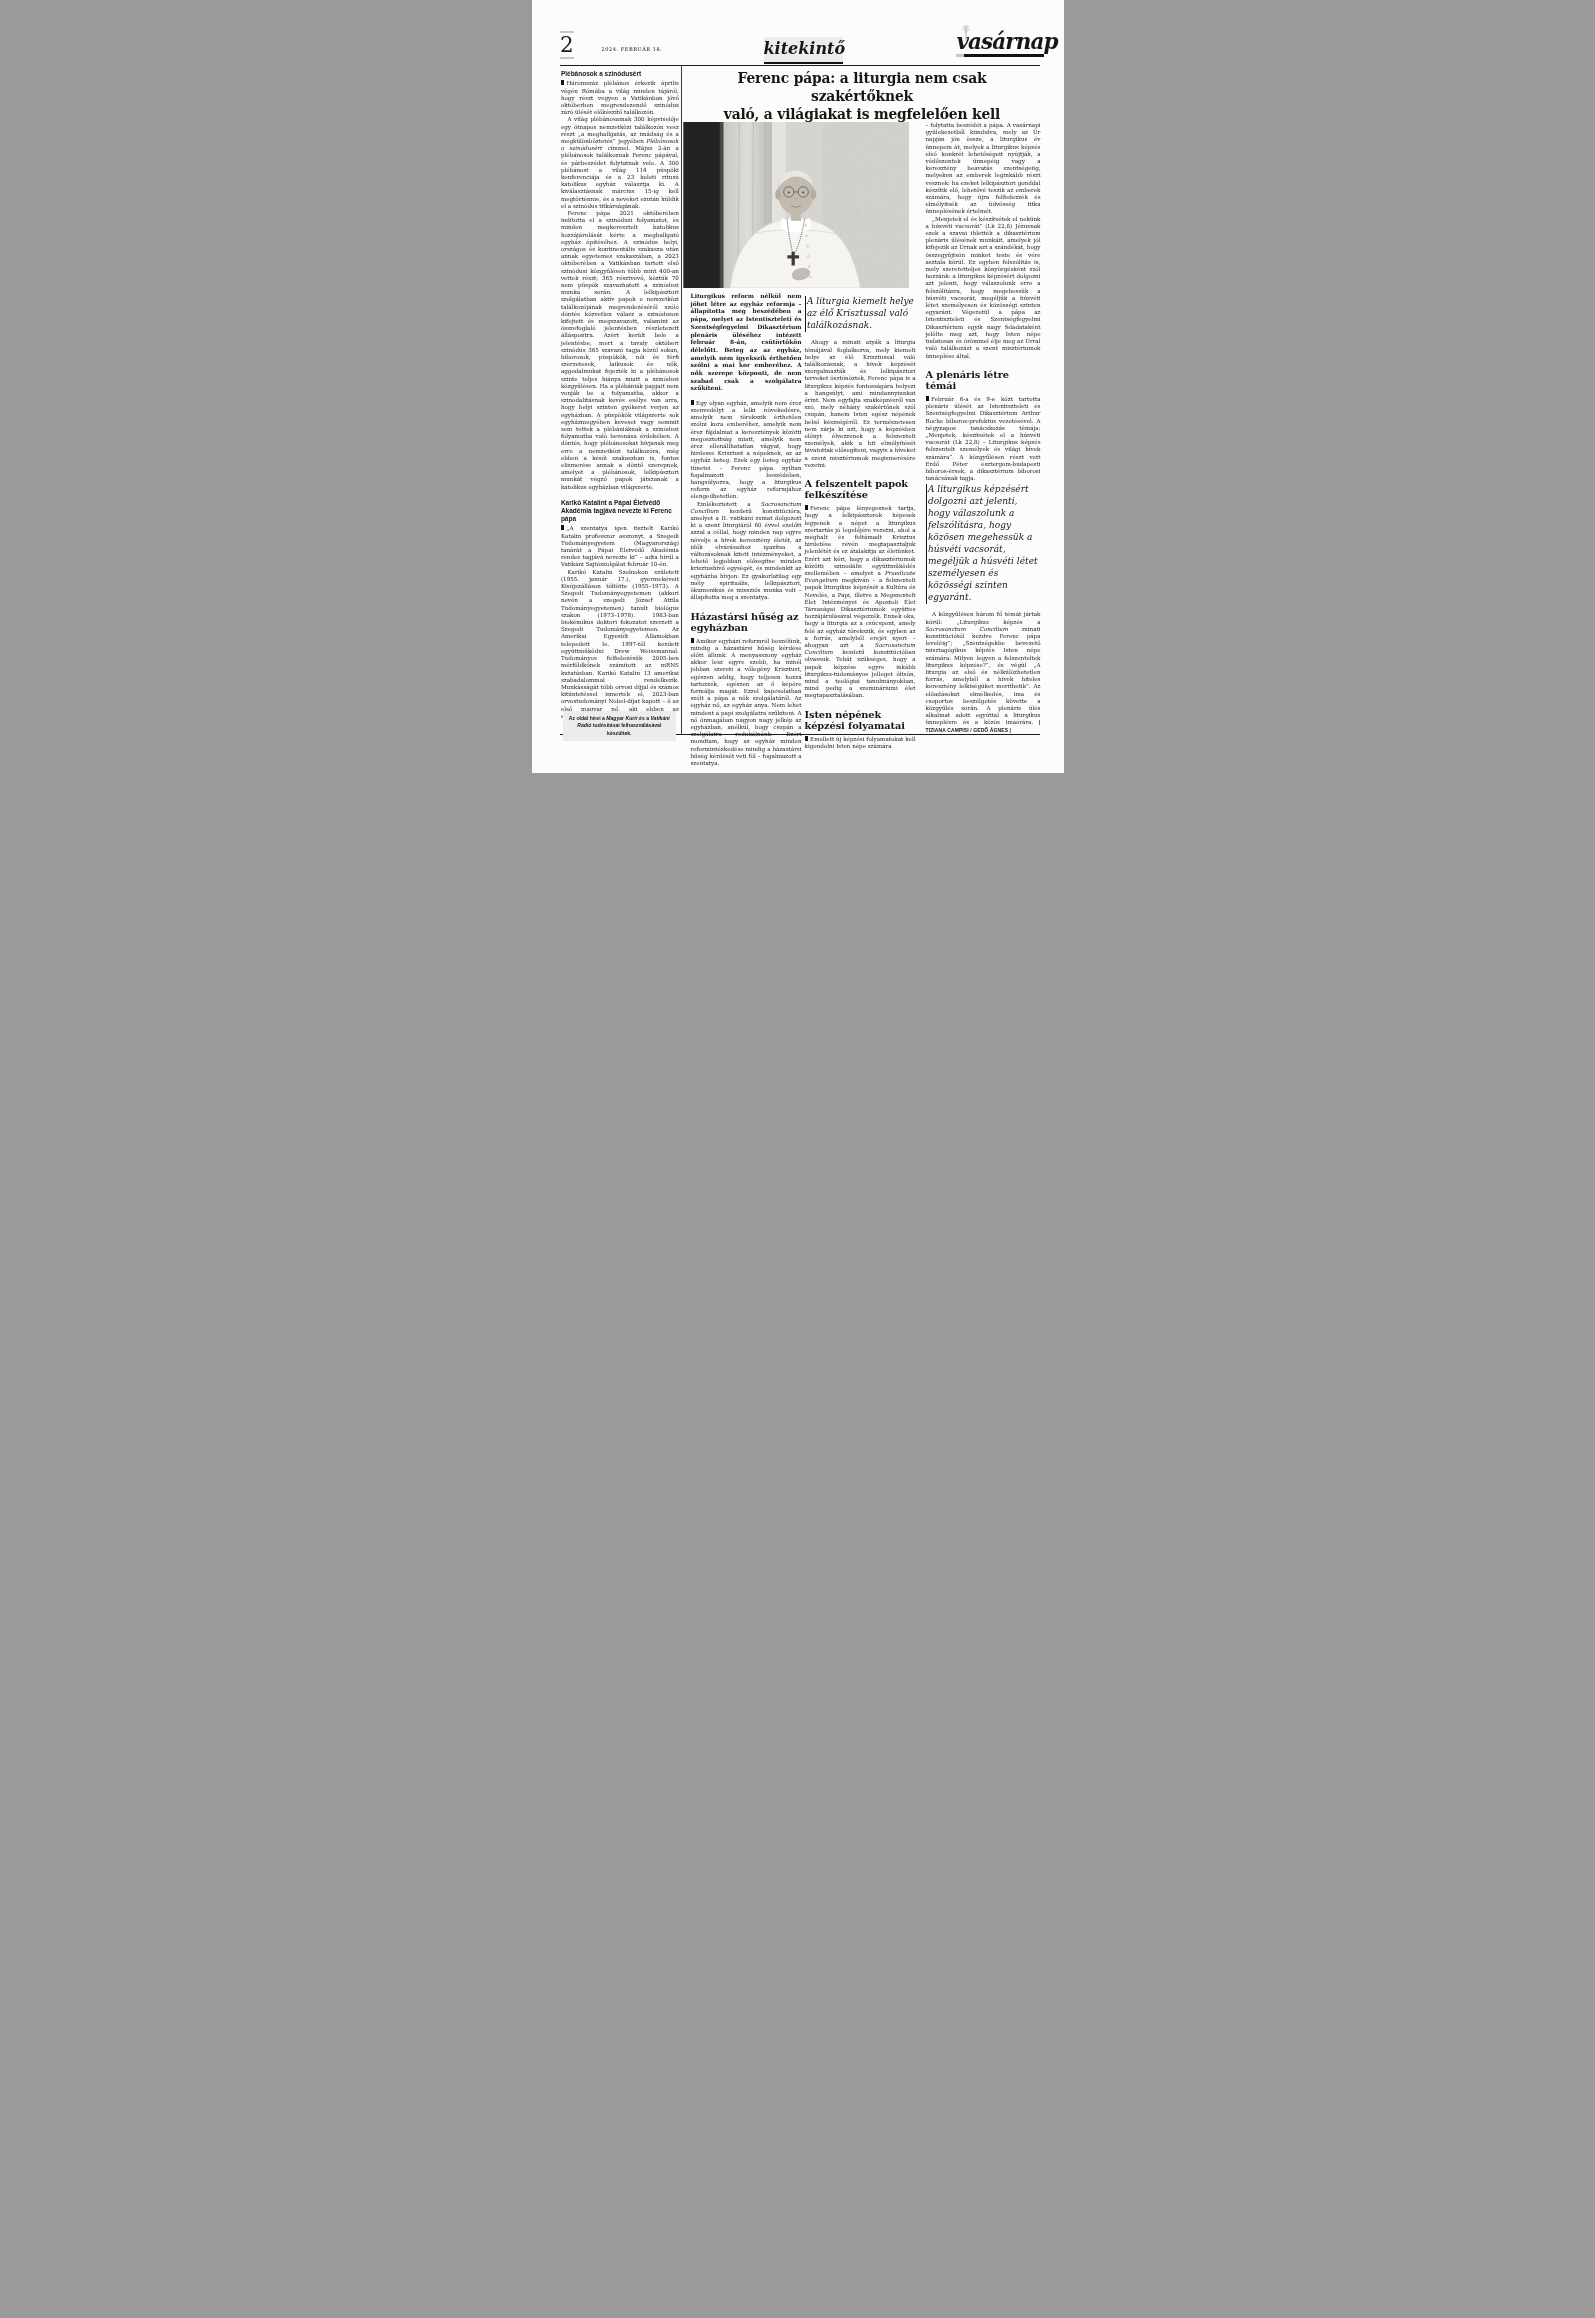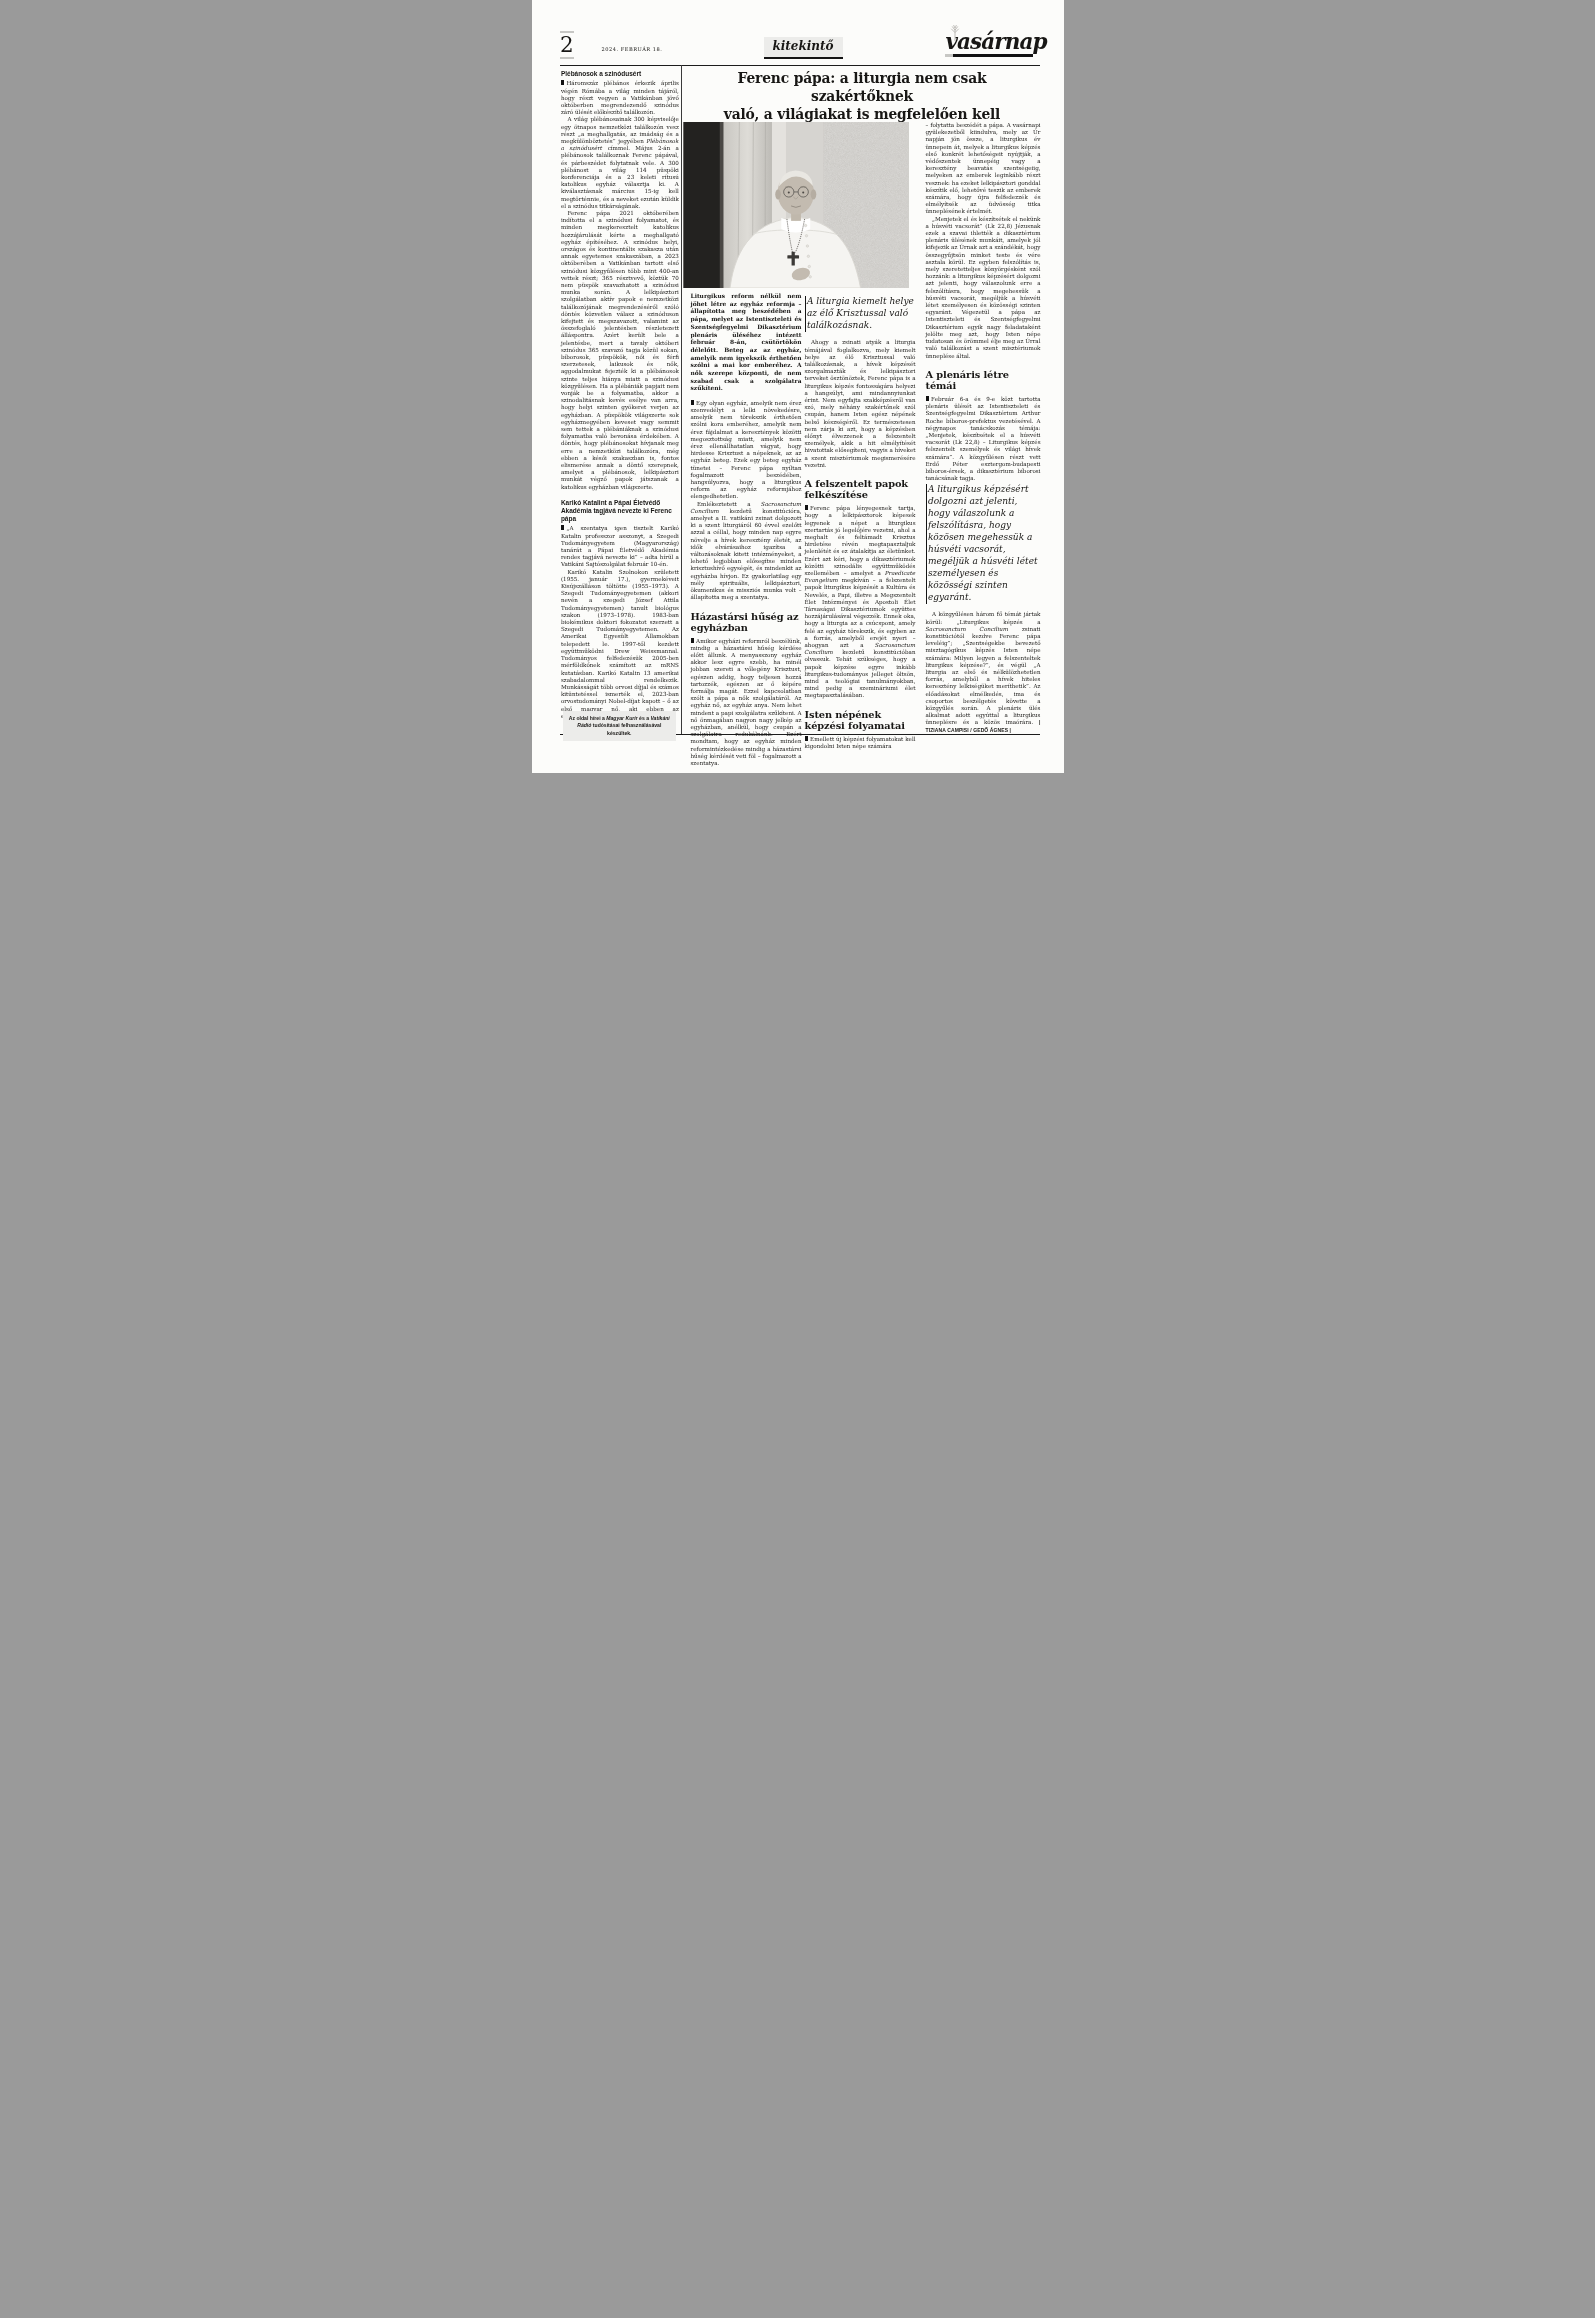--- a/index.html
+++ b/index.html
@@ -5,22 +5,22 @@
   html,body{margin:0;padding:0;background:#9a9a9a;}
   .page{position:relative;width:532px;height:773px;margin:0 auto;background:#fcfcfa;
         font-family:"DejaVu Serif",serif;color:#181715;overflow:hidden;}
   
   .pagenum-wrap{position:absolute;left:28px;top:31px;width:17px;text-align:left;}
   .reg-bar{width:14px;height:2.3px;background:#c7c7c4;}
   .pagenum{font-size:21.5px;line-height:21.5px;font-family:"DejaVu Serif",serif;margin:0.9px 0 1.4px 0.5px;}
   .date{position:absolute;left:70px;top:46px;font-size:5.1px;letter-spacing:0.5px;}
   .kitekinto{position:absolute;left:232px;top:37px;width:79px;background:#ececea;
              border-bottom:2.3px solid #141414;text-align:center;font-style:italic;font-weight:bold;
-             font-size:12px;padding:2.3px 0 3.3px;}
-  .masthead{position:absolute;right:31px;top:31px;width:87px;text-align:right;}
+             font-size:16px;padding:2.3px 0 3.3px;}
+  .masthead{position:absolute;right:20px;top:31px;width:87px;text-align:right;}
   .masthead .word{font-style:italic;font-weight:bold;font-size:21.5px;line-height:22.4px;letter-spacing:-0.9px;position:relative;z-index:2;}
   .masthead .underline{height:2.8px;background:#121212;margin-top:0.9px;position:relative;}
   .masthead .underline .gray-sq{position:absolute;left:-0.9px;top:0;width:8.4px;height:2.3px;background:#c7c7c4;}
   .wheat{position:absolute;left:2.8px;top:-5.6px;z-index:1;}
   .header-rule{position:absolute;left:28px;width:480px;top:65px;height:1.4px;background:#1c1c1c;}
   .vdivider{position:absolute;left:149px;top:65px;width:0.5px;height:669px;background:#3a3a3a;}
   .bottom-rule{position:absolute;left:28px;width:480px;top:734px;height:1.4px;background:#1c1c1c;}
   
   .col-left{position:absolute;left:29.4px;top:70px;width:118px;}
   .main{position:absolute;left:151px;top:70px;width:358px;}

